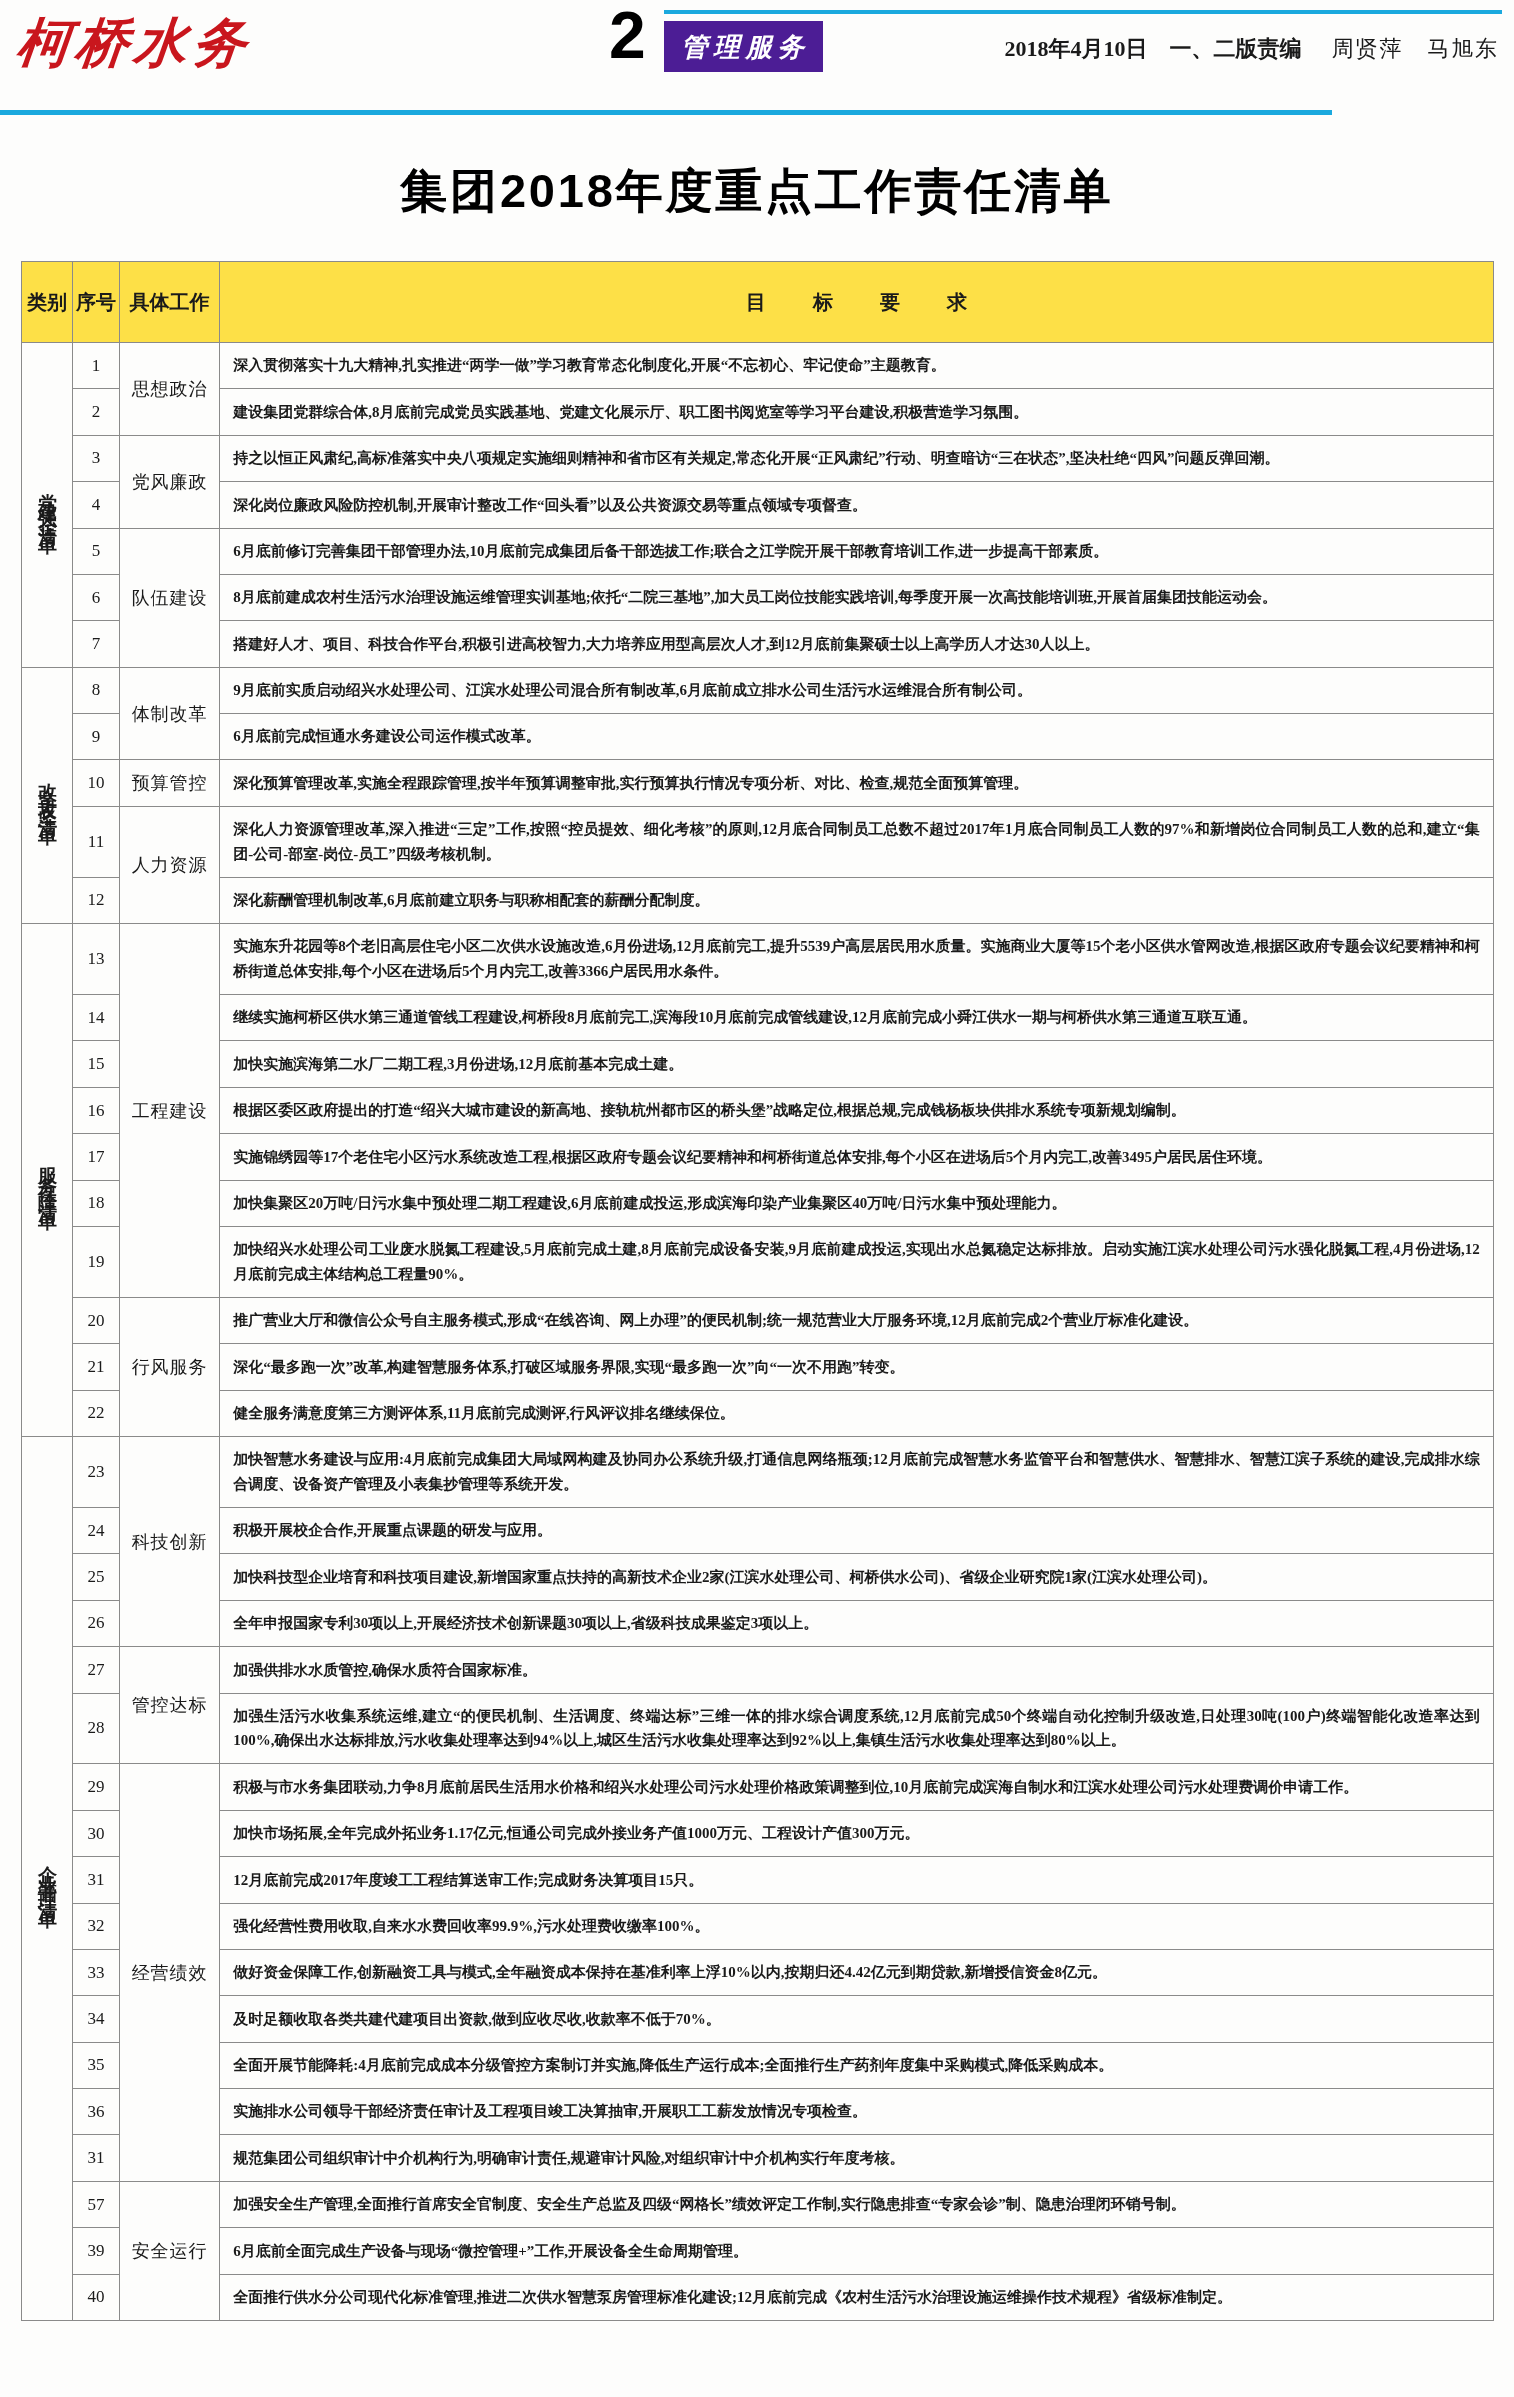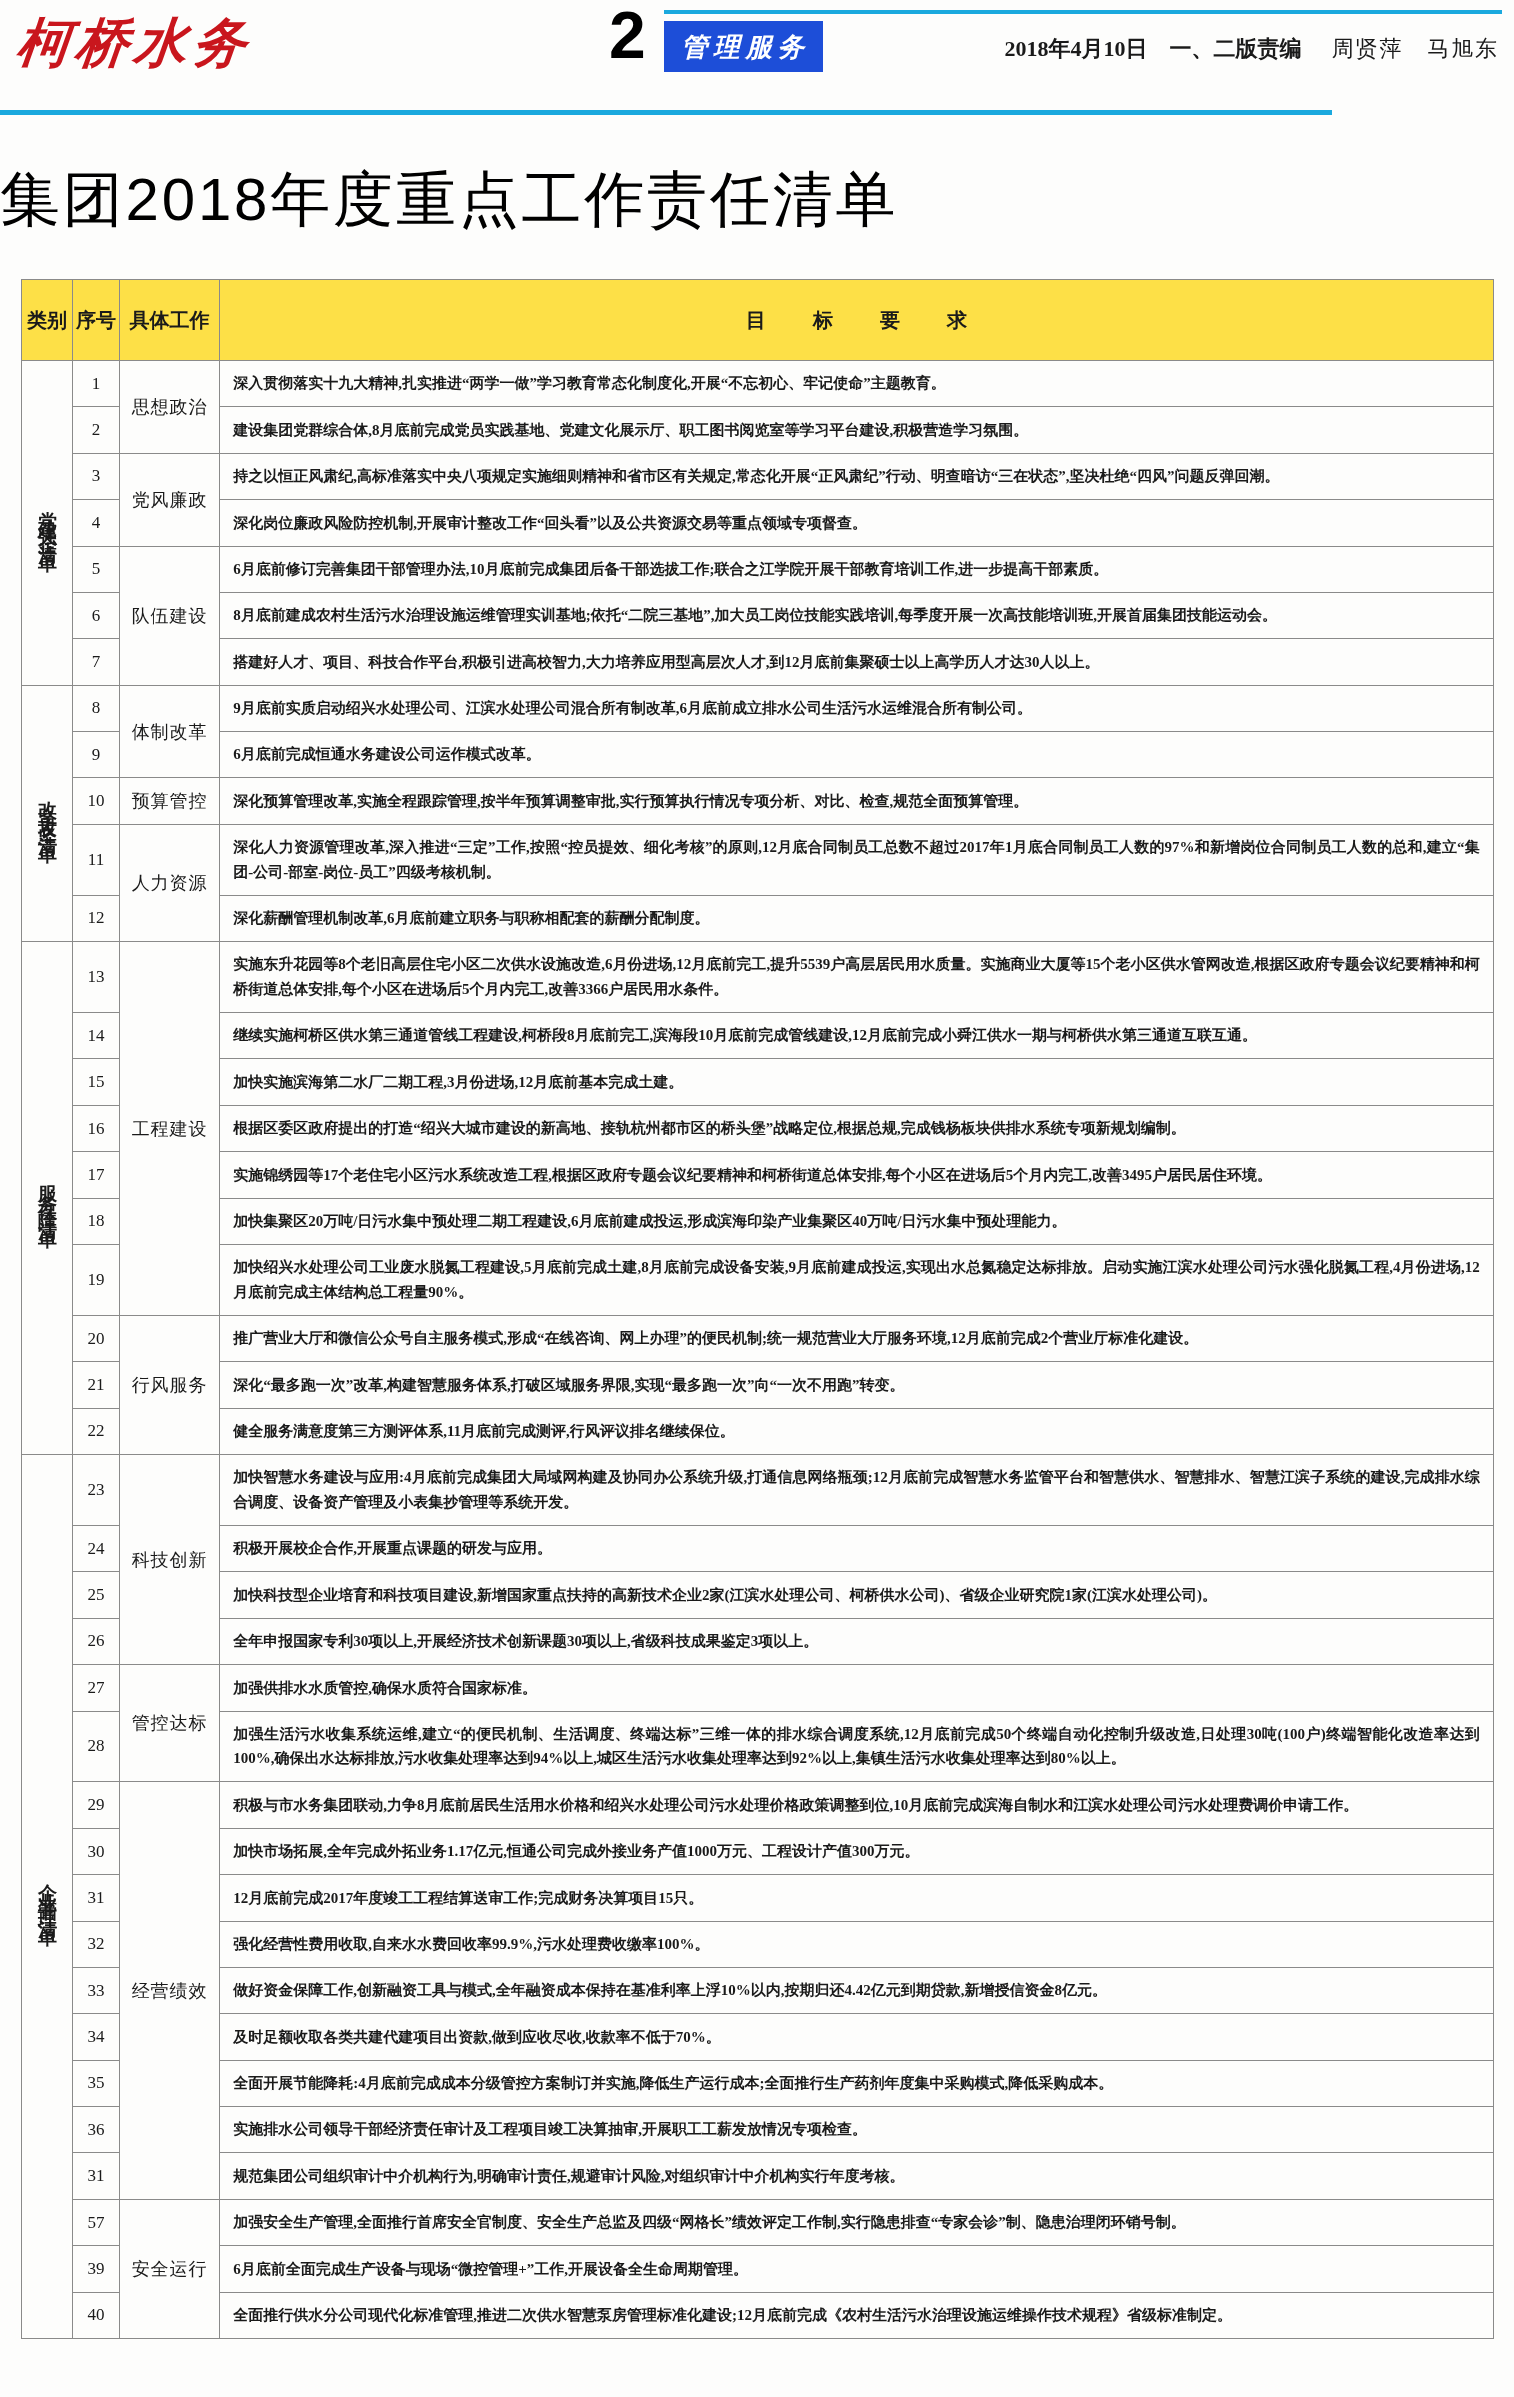--- a/index.html
+++ b/index.html
@@ -21,37 +21,37 @@
     letter-spacing:5.7px; white-space:nowrap;
   }
   .page-num {
     position:absolute; left:609px; top:1.9px;
     font-family:"Liberation Sans","DejaVu Sans",sans-serif;
     font-size:66px; font-weight:900; line-height:1; color:#000;
   }
   .section-rule-top { position:absolute; left:664px; top:9.5px; width:838px; height:4.7px; background:#1ba9de; }
   .section-box {
     position:absolute; left:664px; top:21px;
-    background:#1d4ed8; color:#fff;
+    background:#4c1d95; color:#fff;
     font-size:26.5px; font-weight:bold; letter-spacing:5.7px;
     padding:7.6px 13.2px 7.6px 17px; font-style:italic;
     white-space:nowrap;
   }
   .dateline {
     position:absolute; right:15px; top:34px;
     font-size:22px; font-weight:bold; white-space:nowrap;
   }
   .dateline .editors { font-weight:normal; margin-left:24.6px; letter-spacing:1.9px; }
   .masthead-rule { position:absolute; left:0; top:110px; width:1332px; height:4.7px; background:#1ba9de; }
 
   
   .page-title {
     margin:45px 0 38px 0;
-    text-align:left;
-    font-size:60px; font-weight:normal; letter-spacing:2.8px;
+    text-align:center;
+    font-size:47px; font-weight:bold; letter-spacing:2.8px;
     font-family:"Liberation Sans","DejaVu Sans",sans-serif;
     color:#000;
   }
 
   
   table.worklist {
     width:1473px; margin:0 21px;
     border-collapse:collapse; table-layout:fixed;
   }
   table.worklist col.c-cat  { width:51px; }

